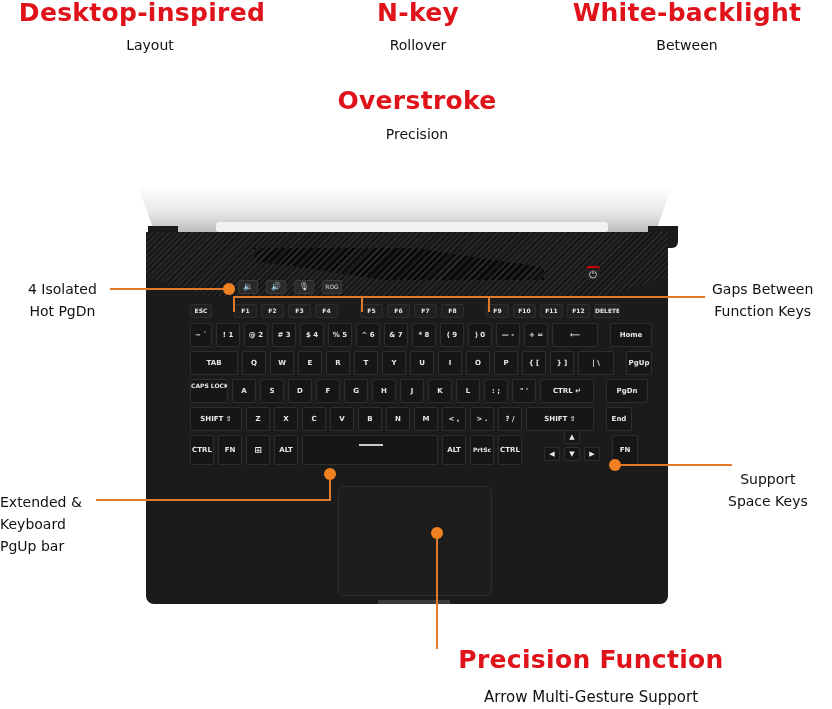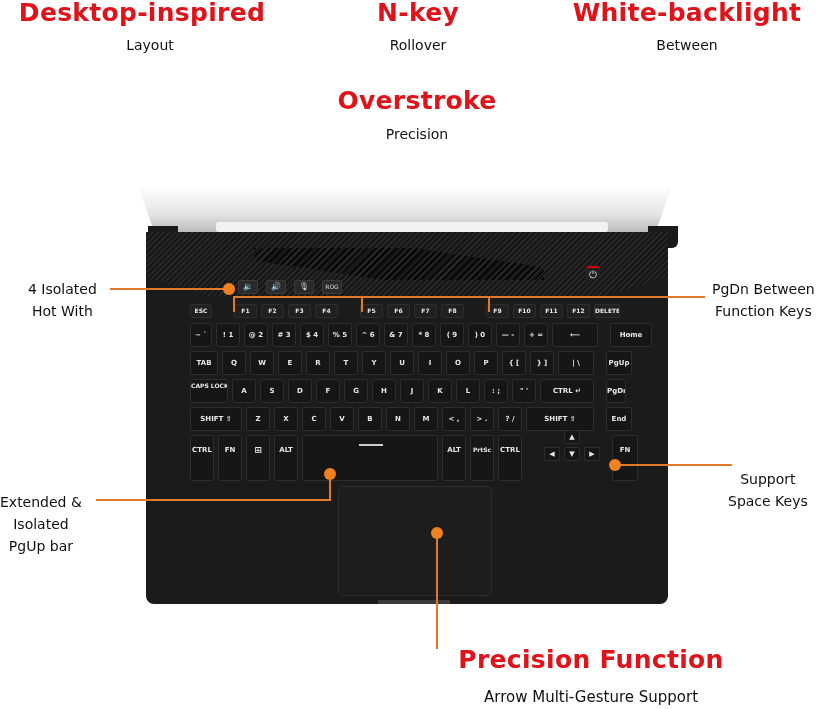--- a/index.html
+++ b/index.html
@@ -26,21 +26,21 @@
           clip-path: polygon(0 0, 55% 0, 100% 60%, 100% 100%, 45% 100%, 0 40%); opacity: 0.8; }
   .power-btn { position: absolute; left: 440px; top: 34px; width: 14px; height: 14px; border-radius: 3px; background: #222; color: #ddd; font-size: 10px; line-height: 14px; text-align: center; border-top: 2px solid #c00; }
 
   .hotkeys { position: absolute; left: 92px; top: 48px; display: flex; gap: 8px; }
   .hotkey { width: 20px; height: 14px; background: #2a2a2a; border: 1px solid #3b3b3b; border-radius: 2px; color: #ddd; font-size: 8px; line-height: 12px; text-align: center; }
 
   .kb { position: absolute; left: 44px; top: 70px; width: 452px; }
   .krow { position: absolute; left: 0; display: flex; gap: 4px; }
   .key { height: 24px; background: #161616; border: 1px solid #2e2e2e; border-radius: 2px; color: #e8e8e8; font-size: 7px; line-height: 22px; text-align: center; white-space: nowrap; overflow: hidden; font-weight: bold; }
   .key.fn { height: 14px; line-height: 12px; font-size: 6px; background: #202020; }
-  .space { height: 46px; }
+  .space { height: 30px; }
 
   .touchpad { position: absolute; left: 192px; top: 254px; width: 154px; height: 110px; background: #1d1d1d; border: 1px solid #2d2d2d; border-radius: 6px; }
   .front-notch { position: absolute; left: 232px; top: 368px; width: 72px; height: 4px; background: #3a3a3a; }
 
   
   .ln { position: absolute; background: #e07a2a; }
   .dot { position: absolute; width: 12px; height: 12px; border-radius: 50%; background: #f08020; transform: translate(-50%, -50%); }
 </style>
 </head>
 <body>
@@ -112,21 +112,21 @@
       <div class="key" style="width:24px;">* 8</div>
       <div class="key" style="width:24px;">( 9</div>
       <div class="key" style="width:24px;">) 0</div>
       <div class="key" style="width:24px;">— -</div>
       <div class="key" style="width:24px;">+ =</div>
       <div class="key" style="width:46px;">⟵</div>
       <div class="key" style="width:42px; margin-left:8px;">Home</div>
     </div>
 
     <div class="krow" style="top:49px;">
-      <div class="key" style="width:28px;">TAB</div>
+      <div class="key" style="width:48px;">TAB</div>
       <div class="key" style="width:24px;">Q</div>
       <div class="key" style="width:24px;">W</div>
       <div class="key" style="width:24px;">E</div>
       <div class="key" style="width:24px;">R</div>
       <div class="key" style="width:24px;">T</div>
       <div class="key" style="width:24px;">Y</div>
       <div class="key" style="width:24px;">U</div>
       <div class="key" style="width:24px;">I</div>
       <div class="key" style="width:24px;">O</div>
       <div class="key" style="width:24px;">P</div>
@@ -143,21 +143,21 @@
       <div class="key" style="width:24px;">D</div>
       <div class="key" style="width:24px;">F</div>
       <div class="key" style="width:24px;">G</div>
       <div class="key" style="width:24px;">H</div>
       <div class="key" style="width:24px;">J</div>
       <div class="key" style="width:24px;">K</div>
       <div class="key" style="width:24px;">L</div>
       <div class="key" style="width:24px;">: ;</div>
       <div class="key" style="width:24px;">" '</div>
       <div class="key" style="width:54px;">CTRL ↵</div>
-      <div class="key" style="width:20px; margin-left:8px;">PgDn</div>
+      <div class="key" style="width:42px; margin-left:8px;">PgDn</div>
     </div>
 
     <div class="krow" style="top:105px;">
       <div class="key" style="width:52px;">SHIFT ⇧</div>
       <div class="key" style="width:24px;">Z</div>
       <div class="key" style="width:24px;">X</div>
       <div class="key" style="width:24px;">C</div>
       <div class="key" style="width:24px;">V</div>
       <div class="key" style="width:24px;">B</div>
       <div class="key" style="width:24px;">N</div>
@@ -188,37 +188,37 @@
     <div class="key" style="position:absolute; left:394px; top:145px; width:16px; height:14px; line-height:12px;">▶</div>
     <div class="key space" style="position:absolute; left:422px; top:133px; width:26px; line-height:28px;">FN</div>
   </div>
 
   <div class="touchpad"></div>
   <div class="front-notch"></div>
 </div>
 
 <div class="callout" style="left:28px; top:278px; text-align:center;">
   <div>4 Isolated</div>
-  <div>Hot With</div>
+  <div>Hot PgDn</div>
 </div>
 <div class="ln" style="left:110px; top:288px; width:118px; height:2px;"></div>
 <div class="dot" style="left:229px; top:289px;"></div>
 
 <div class="callout" style="left:712px; top:278px; text-align:center;">
-  <div>PgDn Between</div>
+  <div>Gaps Between</div>
   <div>Function Keys</div>
 </div>
 <div class="ln" style="left:233px; top:296px; width:472px; height:2px;"></div>
 <div class="ln" style="left:233px; top:296px; width:2px; height:16px;"></div>
 <div class="ln" style="left:361px; top:296px; width:2px; height:16px;"></div>
 <div class="ln" style="left:488px; top:296px; width:2px; height:16px;"></div>
 
-<div class="callout" style="left:0px; top:491px; text-align:center;">
+<div class="callout" style="left:0px; top:491px; ">
   <div>Extended &amp;</div>
-  <div>Isolated</div>
+  <div>Keyboard</div>
   <div>PgUp bar</div>
 </div>
 <div class="ln" style="left:96px; top:499px; width:234px; height:2px;"></div>
 <div class="ln" style="left:329px; top:475px; width:2px; height:26px;"></div>
 <div class="dot" style="left:330px; top:474px;"></div>
 
 <div class="callout" style="left:728px; top:468px; text-align:center;">
   <div>Support</div>
   <div>Space Keys</div>
 </div>

